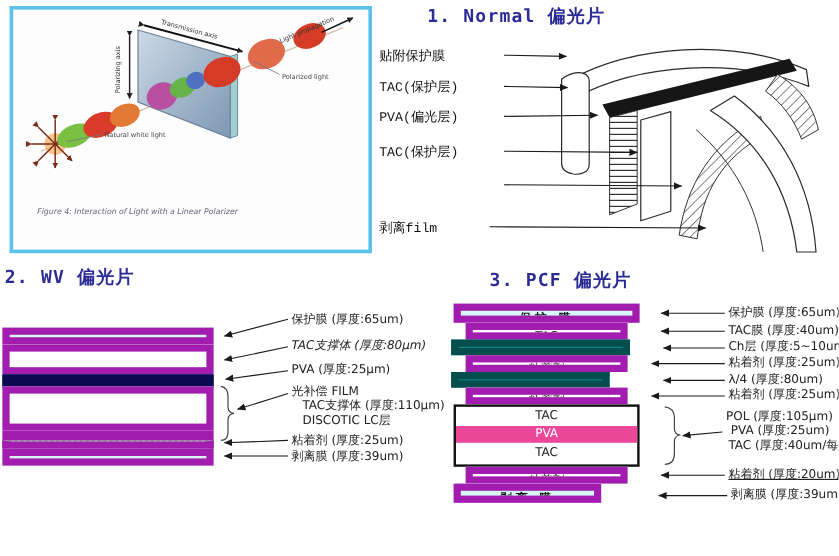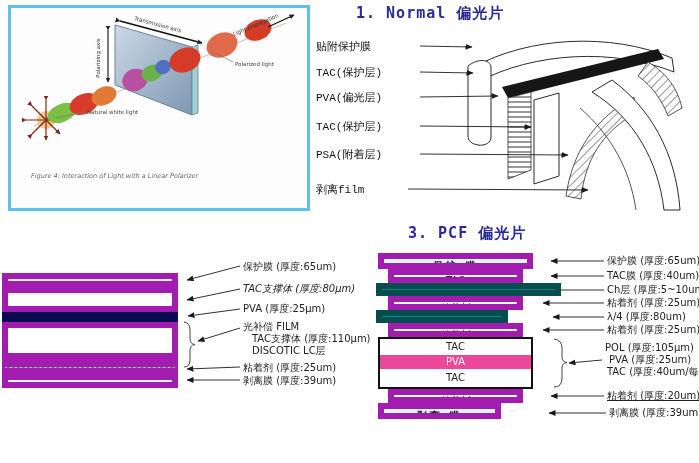--- a/index.html
+++ b/index.html
@@ -138,27 +138,27 @@
       <line x1="604" y1="317" x2="553" y2="317" marker-end="url(#arr)"></line>
       <line x1="604" y1="330" x2="543" y2="330" marker-end="url(#arr)"></line>
       <line x1="602" y1="360" x2="569" y2="363" marker-end="url(#arr)"></line>
       <line x1="604" y1="396" x2="551" y2="396" marker-end="url(#arr)"></line>
       <line x1="606" y1="413" x2="549" y2="413" marker-end="url(#arr)"></line>
       <path d="M554,339 Q562,340 562,348 L562,357 Q562,362 567,362.5 Q562,363 562,368 L562,378 Q562,387 554,387" fill="none" stroke="#444" stroke-width="1"></path>
     </g>
   </svg>
 
   <div class="heading" style="left:356px;top:4px;">1. Normal 偏光片</div>
+  <div class="heading" style="left:4px;top:222px;">2. WV 偏光片</div>
   <div class="heading" style="left:408px;top:224px;">3. PCF 偏光片</div>
 
   <div class="nlbl" style="left:316px;top:39px;width:97px;">贴附保护膜</div>
   <div class="nlbl" style="left:316px;top:65px;width:97px;">TAC(保护层)</div>
   <div class="nlbl" style="left:316px;top:90px;width:97px;">PVA(偏光层)</div>
   <div class="nlbl" style="left:316px;top:119px;width:97px;">TAC(保护层)</div>
-  <div class="nlbl" style="left:316px;top:147px;width:97px;">PSA(附着层)</div>
   <div class="nlbl" style="left:316px;top:182px;width:86px;">剥离film</div>
 
   <div class="layer cyan" style="left:2px;top:273px;width:176px;height:14px;"></div>
   <div class="layer white" style="left:2px;top:287px;width:176px;height:25px;"></div>
   <div class="layer navy" style="left:2px;top:312px;width:176px;height:10px;"></div>
   <div class="layer white" style="left:2px;top:322px;width:176px;height:37px;"></div>
   <div class="layer pale" style="left:2px;top:359px;width:176px;height:8px;"></div>
   <div class="layer gray" style="left:2px;top:367px;width:176px;height:7px;"></div>
   <div class="layer cyan" style="left:2px;top:374px;width:176px;height:14px;"></div>
 
@@ -166,21 +166,21 @@
   <div class="lbl" style="left:243px;top:283px;font-style:italic;">TAC支撑体 (厚度:80μm)</div>
   <div class="lbl" style="left:243px;top:303px;">PVA (厚度:25μm)</div>
   <div class="lbl" style="left:243px;top:321px;">光补偿 FILM</div>
   <div class="lbl" style="left:252px;top:333px;">TAC支撑体 (厚度:110μm)</div>
   <div class="lbl" style="left:252px;top:345px;">DISCOTIC LC层</div>
   <div class="lbl" style="left:243px;top:362px;">粘着剂 (厚度:25um)</div>
   <div class="lbl" style="left:243px;top:375px;">剥离膜 (厚度:39um)</div>
 
   <div class="layer cyan" style="left:378px;top:253px;width:155px;height:16px;line-height:14px;">保护 膜</div>
   <div class="layer white" style="left:388px;top:269px;width:135px;height:14px;line-height:12px;">TAC</div>
-  <div class="layer teal" style="left:376px;top:283px;width:185px;height:13px;line-height:12px;text-decoration:underline;">Ch层</div>
+  <div class="layer teal" style="left:376px;top:283px;width:149px;height:13px;line-height:12px;text-decoration:underline;">Ch层</div>
   <div class="layer white" style="left:388px;top:296px;width:135px;height:14px;line-height:12px;">粘着剂</div>
   <div class="layer teal" style="left:376px;top:310px;width:132px;height:13px;line-height:12px;">λ/4层</div>
   <div class="layer white" style="left:388px;top:323px;width:135px;height:14px;line-height:12px;">粘着剂</div>
   <div class="polbox" style="left:378px;top:337px;width:155px;height:52px;">
     <div class="polrow" style="height:16px;line-height:16px;">TAC</div>
     <div class="polrow pva" style="height:14px;line-height:14px;">PVA</div>
     <div class="polrow" style="height:18px;line-height:18px;">TAC</div>
   </div>
   <div class="layer white" style="left:388px;top:389px;width:135px;height:14px;line-height:12px;">粘着剂</div>
   <div class="layer cyan" style="left:378px;top:403px;width:123px;height:16px;line-height:14px;">剥离 膜</div>

